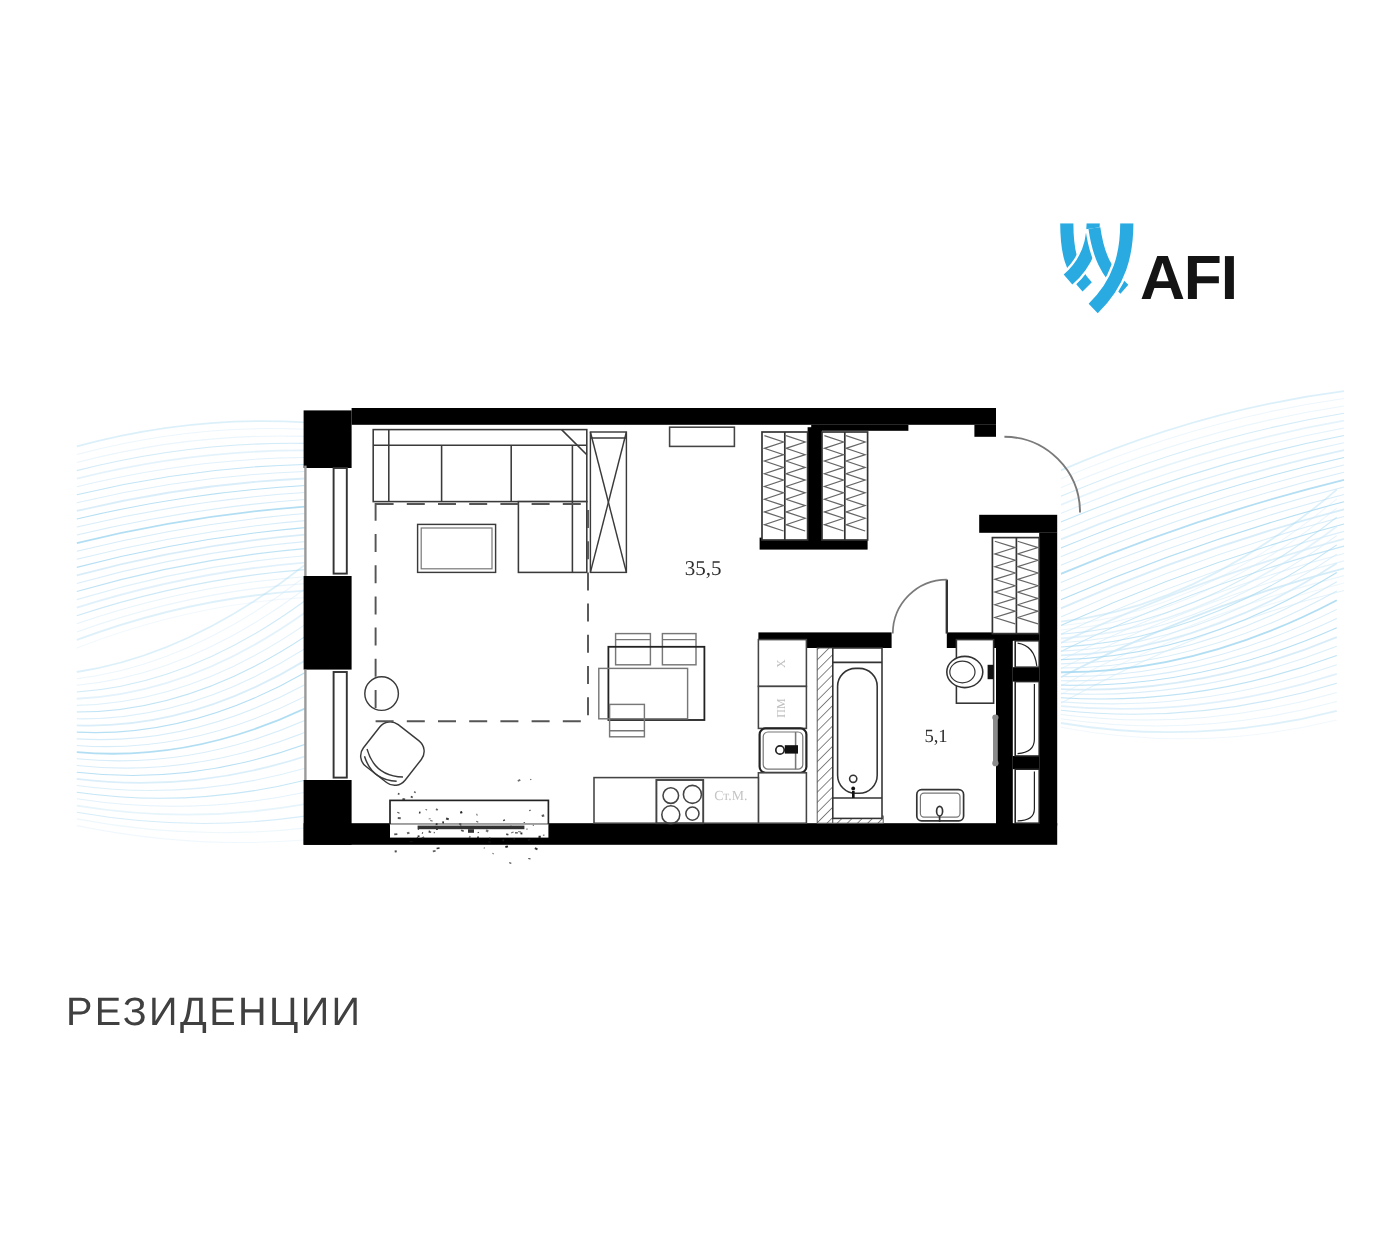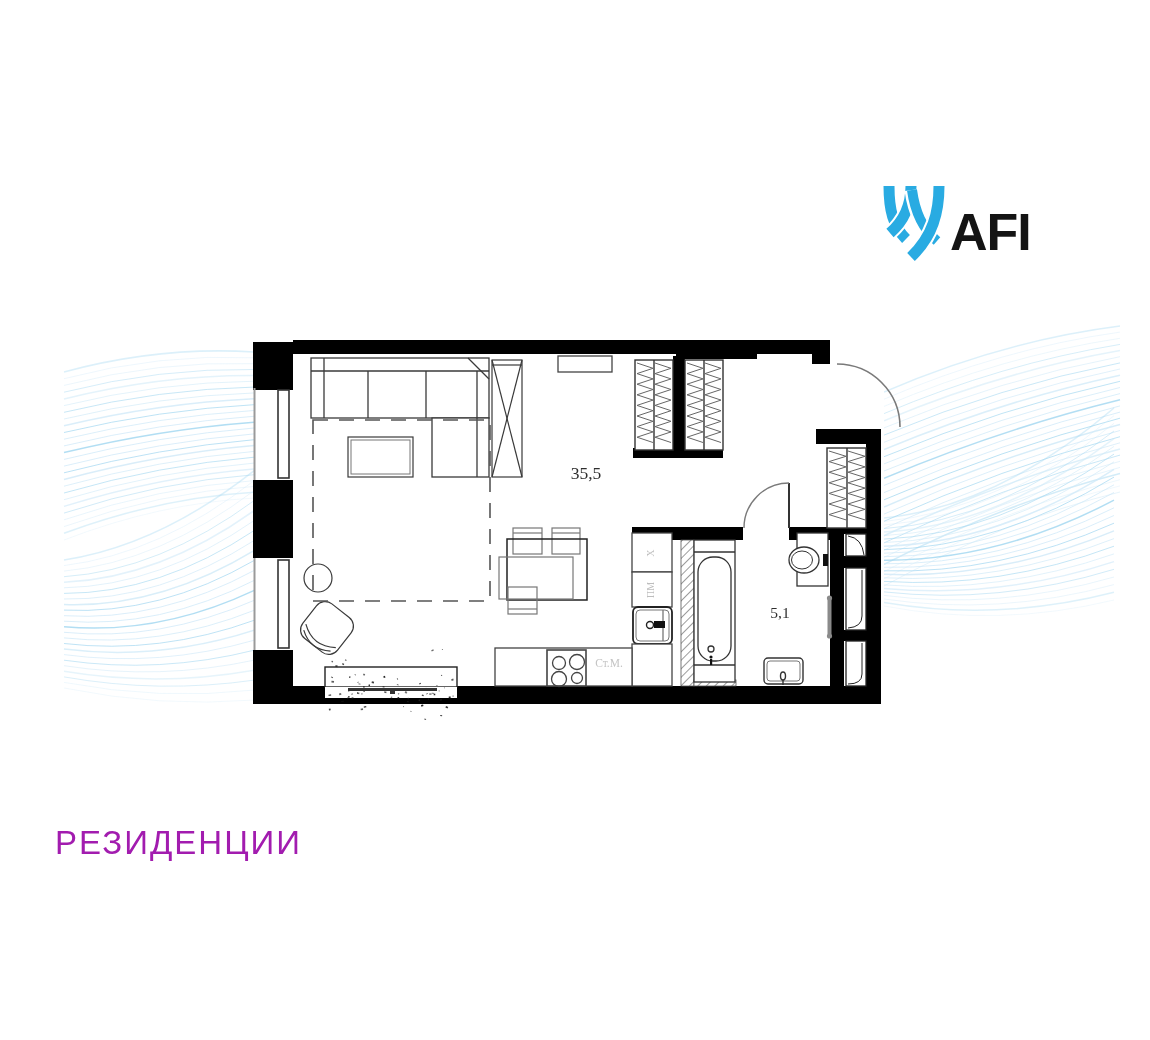--- a/index.html
+++ b/index.html
@@ -3,21 +3,21 @@
 <meta charset="utf-8">
 <style>
   html,body{margin:0;padding:0;background:#ffffff;}
   .page{position:relative;width:1150px;height:1040px;background:#fff;overflow:hidden;
         font-family:"Liberation Sans",sans-serif;}
   .plan-svg{position:absolute;left:0;top:0;}
   .logo{position:absolute;left:881px;top:186px;display:flex;align-items:flex-end;}
   .logo-text{font-family:"Liberation Sans",sans-serif;font-weight:700;font-size:52px;
              letter-spacing:-1px;color:#141414;line-height:1;padding-bottom:6px;margin-left:3px;}
   .title{position:absolute;left:55px;top:824px;font-family:"Liberation Sans",sans-serif;
-         font-weight:300;font-size:33px;letter-spacing:2px;color:#a21caf;line-height:38px;}
+         font-weight:300;font-size:33px;letter-spacing:2px;color:#404040;line-height:38px;}
   .title div{white-space:nowrap;}
   svg text{font-family:"Liberation Serif",serif;}
 </style>
 </head>
 <body>
 
 <div class="page">
 
   <div class="logo">
     <svg width="66" height="78" viewBox="0 0 66 78">

